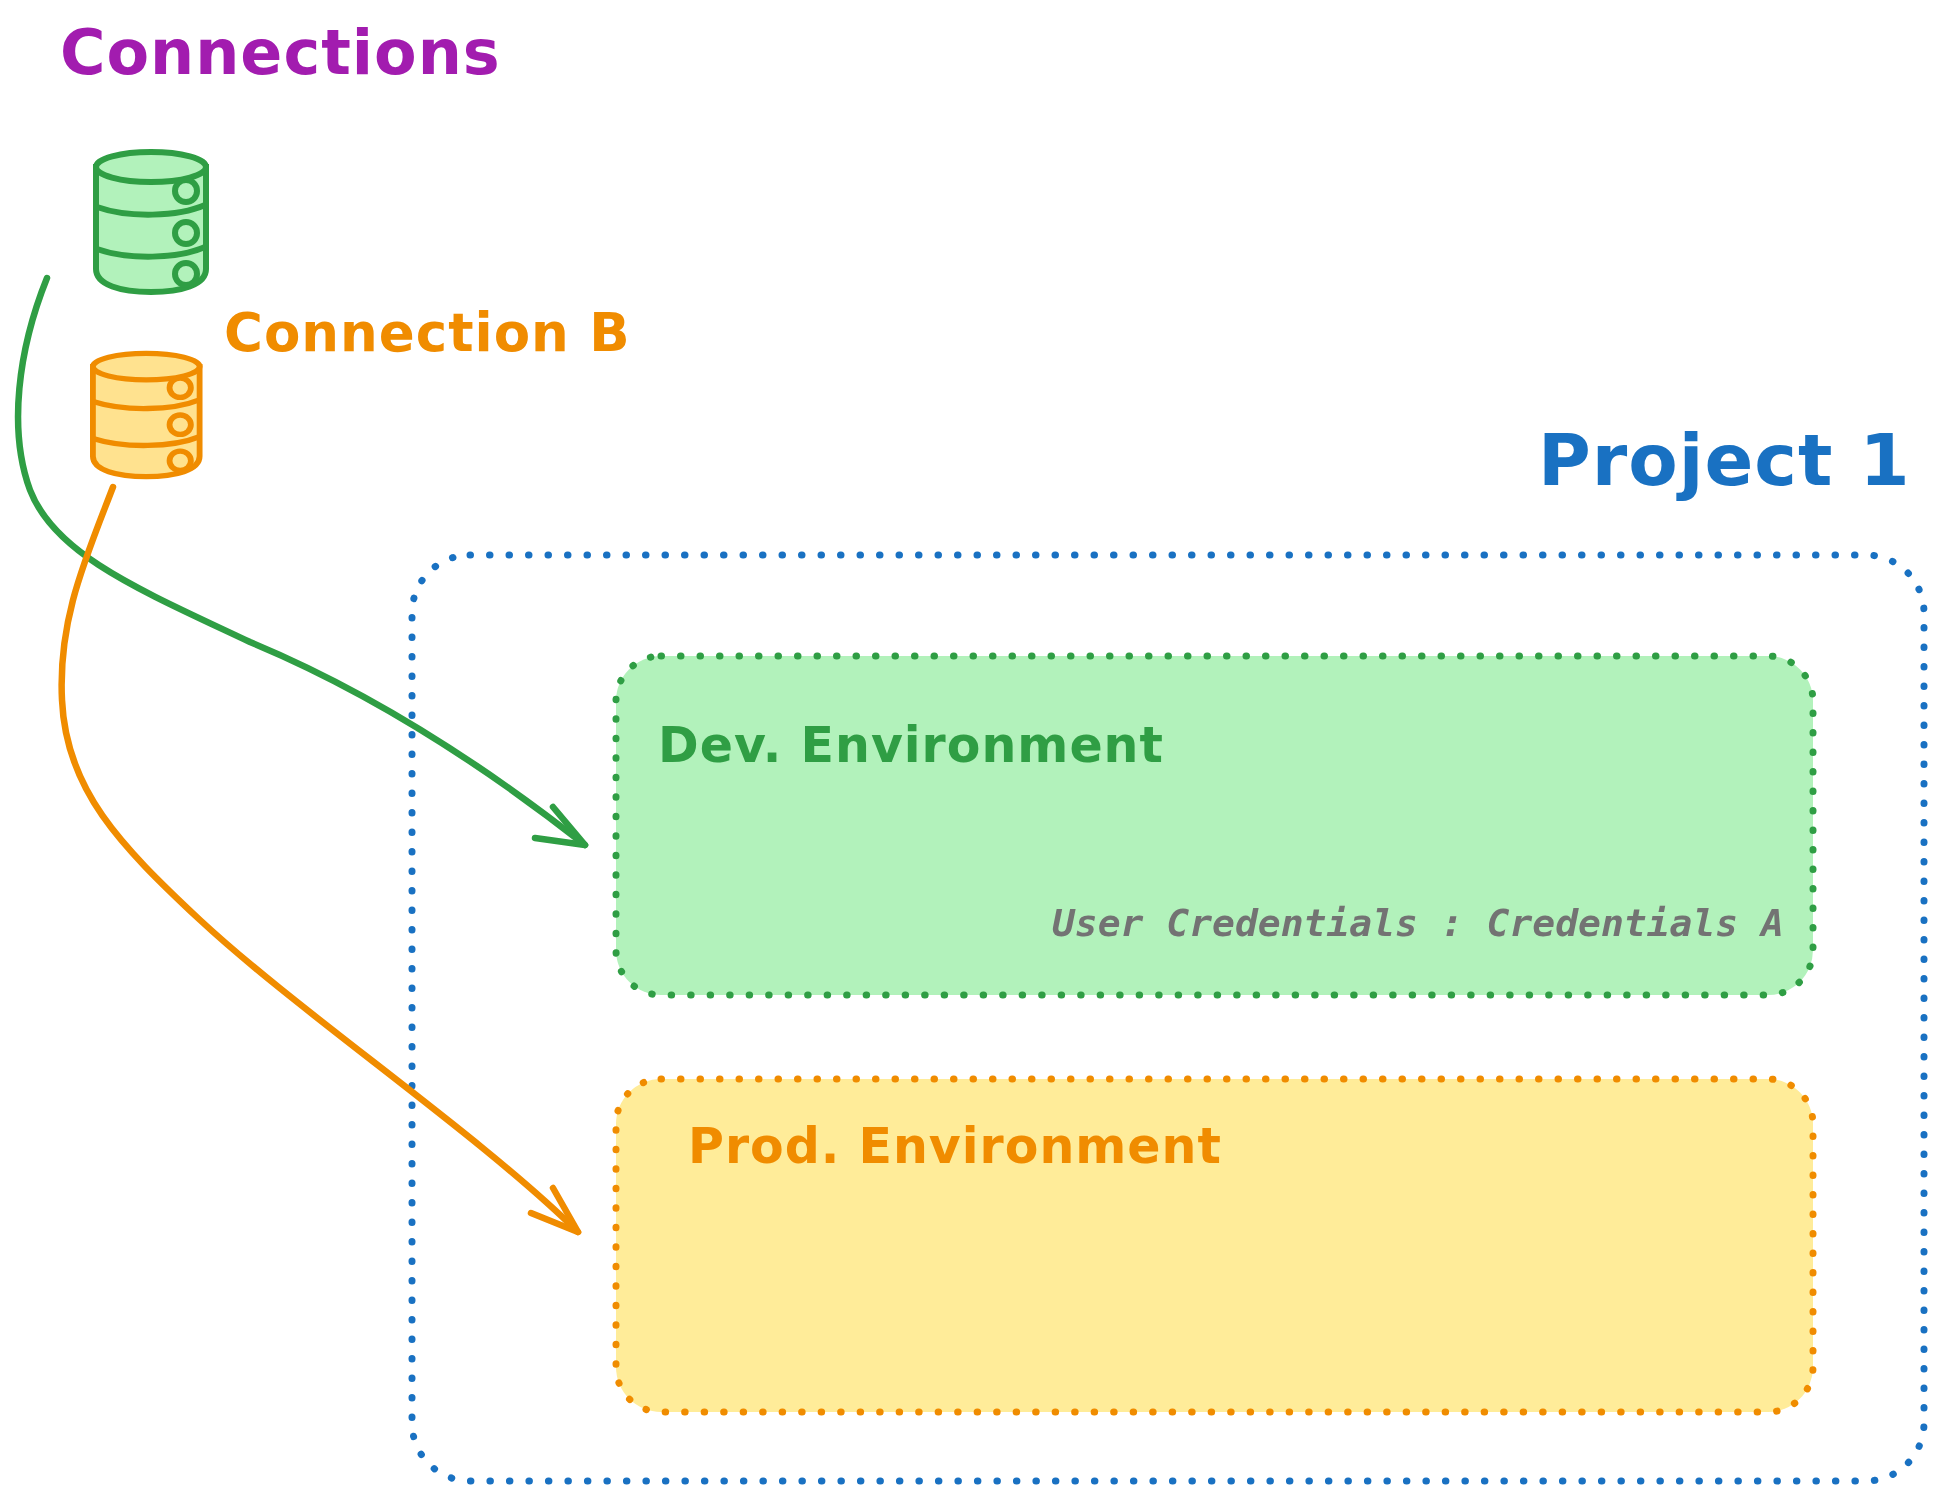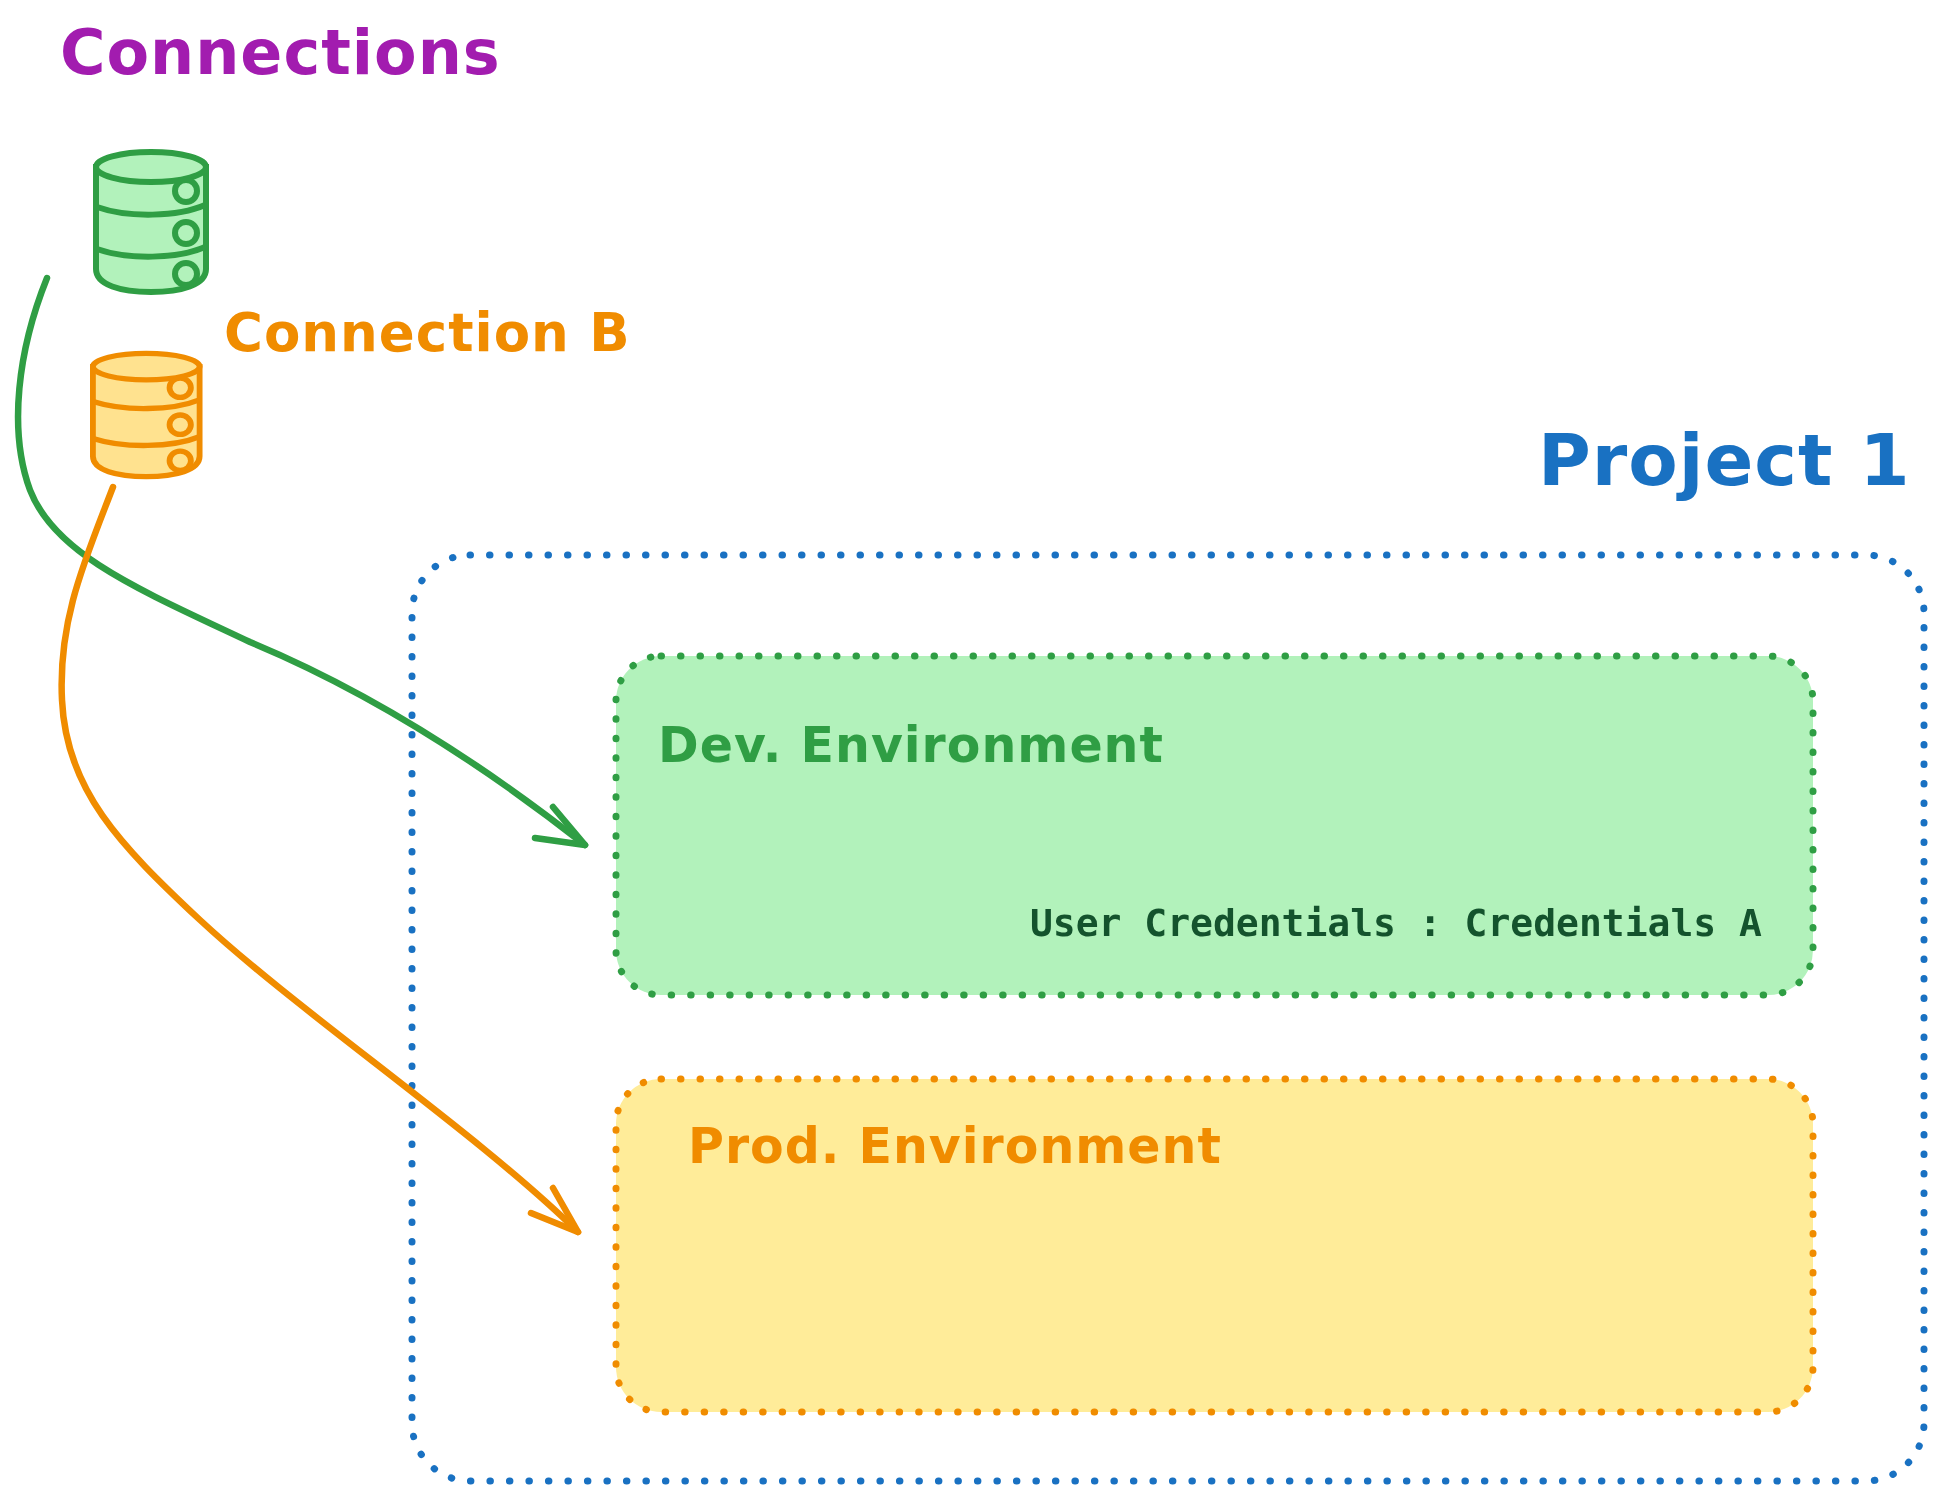--- a/index.html
+++ b/index.html
@@ -9,21 +9,21 @@
   }
   .shape-layer{position:absolute;left:0;top:0;width:1948px;height:1506px;}
   .label{position:absolute;white-space:nowrap;font-weight:600;letter-spacing:1px;}
   .diagram-title{left:60px;top:16px;font-size:62px;font-weight:700;color:#a21caf;}
   .conn-a-label{left:228px;top:146px;font-size:53px;color:#2f9e44;}
   .conn-b-label{left:224px;top:302px;font-size:53px;color:#f08c00;}
   .project-label{left:1538px;top:418px;font-size:72px;font-weight:700;color:#1971c2;text-align:center;}
   .env-title-dev{left:658px;top:694px;font-size:49px;color:#2f9e44;margin-top:23px;}
   .env-title-prod{left:660px;top:1118px;font-size:49px;color:#f08c00;margin-left:28px;}
   .cred{font-family:"DejaVu Sans Mono",monospace;font-weight:600;font-size:38px;letter-spacing:0;}
-  .cred-dev{right:186px;top:901px;color:#14532d;}
+  .cred-dev{right:164px;top:901px;color:#737373;font-style:italic;}
   .cred-prod{right:173px;top:1348px;color:#f08c00;}
 </style>
 </head>
 <body>
 
 <div class="canvas">
 
   <svg class="shape-layer" viewBox="0 0 1948 1506">
     <defs>
       <g id="db-shape">

